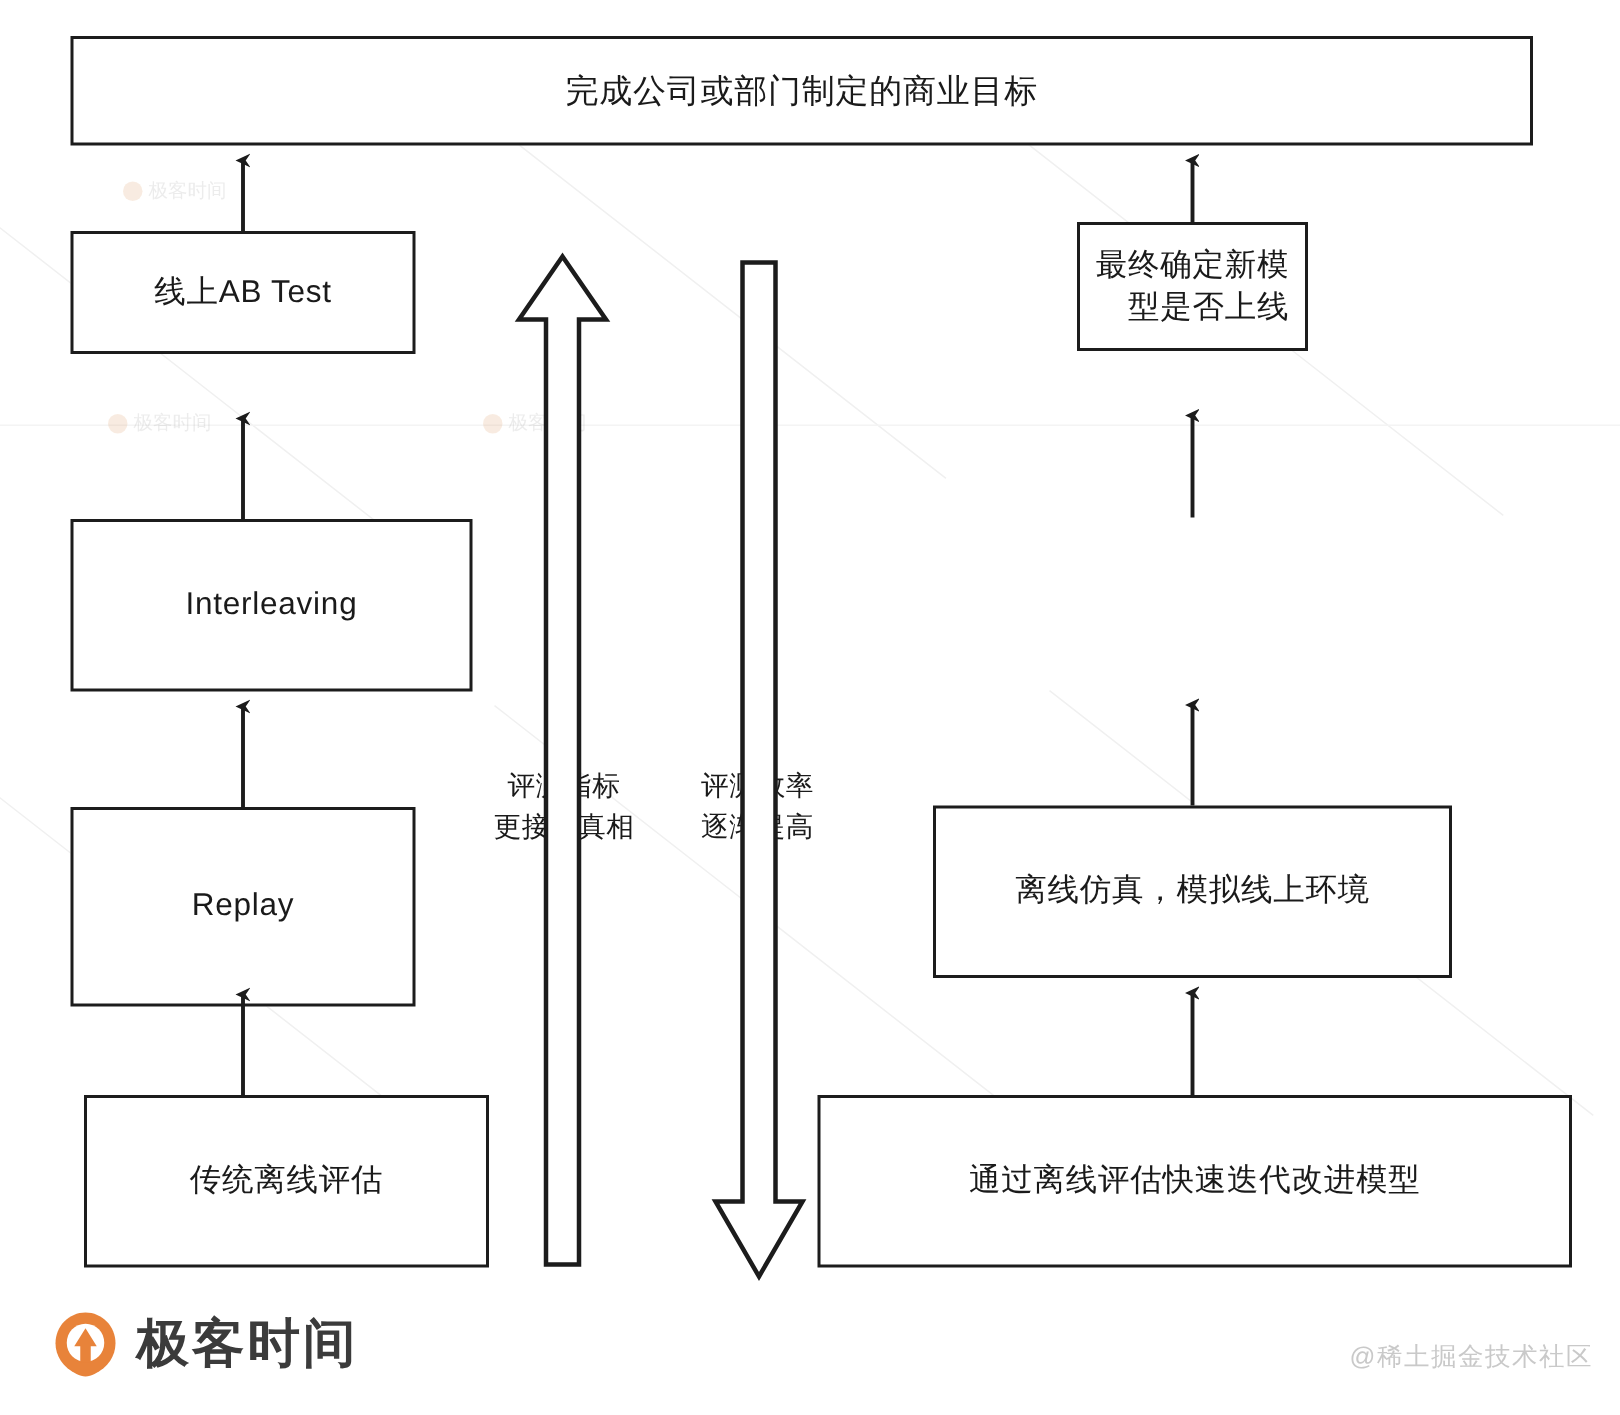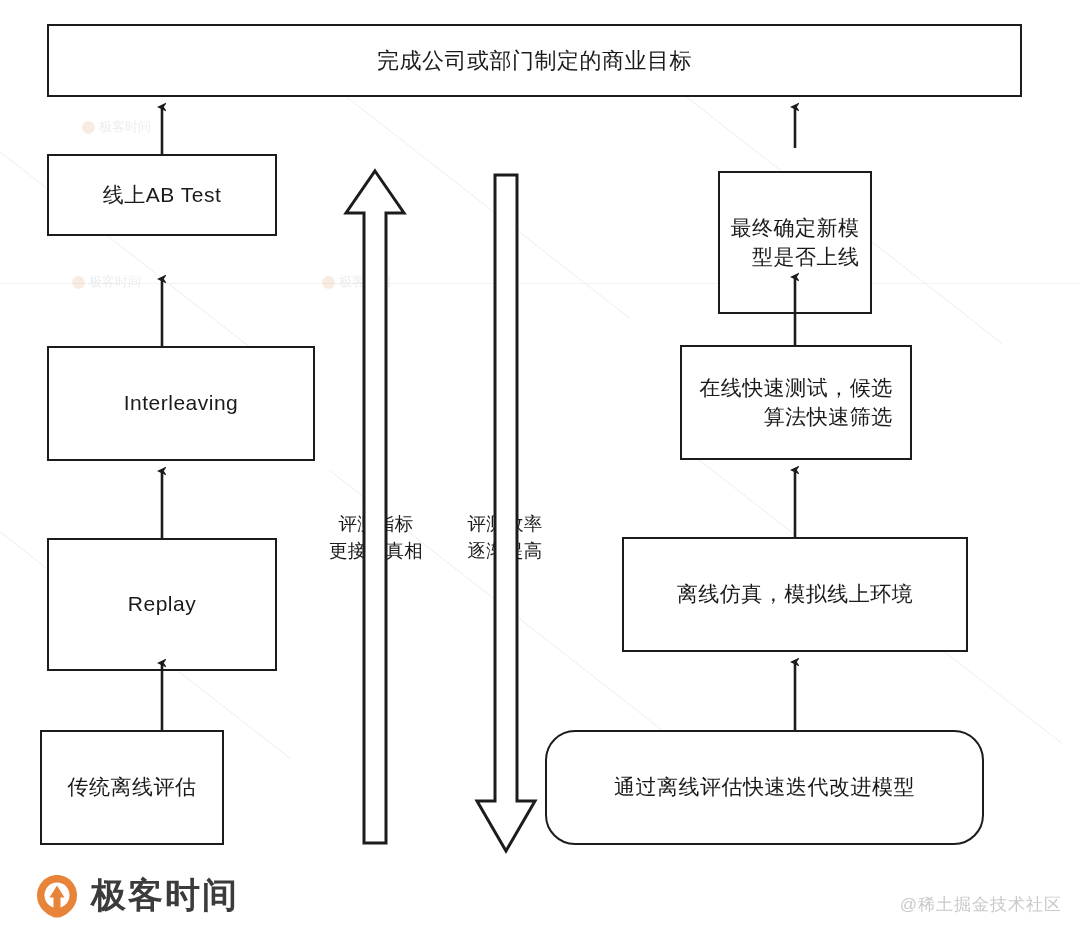--- a/index.html
+++ b/index.html
@@ -149,39 +149,35 @@
   </div>
 
   <div class="box" style="left:47px; top:346px; width:268px; height:115px;">
     <span class="box-label">Interleaving</span>
   </div>
 
   <div class="box" style="left:47px; top:538px; width:230px; height:133px;">
     <span class="box-label">Replay</span>
   </div>
 
-  <div class="box" style="left:40px; top:730px; width:184px; height:115px;">
+  <div class="box" style="left:56px; top:730px; width:270px; height:115px;">
     <span class="box-label">传统离线评估</span>
   </div>
 
-  <div class="box" style="left:718px; top:148px; width:154px; height:143px;margin-top:23px;">
+  <div class="box" style="left:718px; top:148px; width:154px; height:86px;">
     <span class="box-label">最终确定新模
 型是否上线</span>
   </div>
 
-  <div class="box" style="left:680px; top:345px; width:232px; height:115px;">
-    <span class="box-label">在线快速测试，候选
-算法快速筛选</span>
-  </div>
 
   <div class="box" style="left:622px; top:537px; width:346px; height:115px;">
     <span class="box-label">离线仿真，模拟线上环境</span>
   </div>
 
-  <div class="box" style="left:545px; top:730px; width:439px; height:115px;border-radius:30px;">
+  <div class="box" style="left:545px; top:730px; width:503px; height:115px;">
     <span class="box-label">通过离线评估快速迭代改进模型</span>
   </div>
 
   <div class="arrow-label" style="left:316px; top:484px; width:120px;">
     <span>评测指标
 更接近真相</span>
   </div>
 
   <div class="arrow-label" style="left:452px; top:484px; width:106px;">
     <span>评测效率

